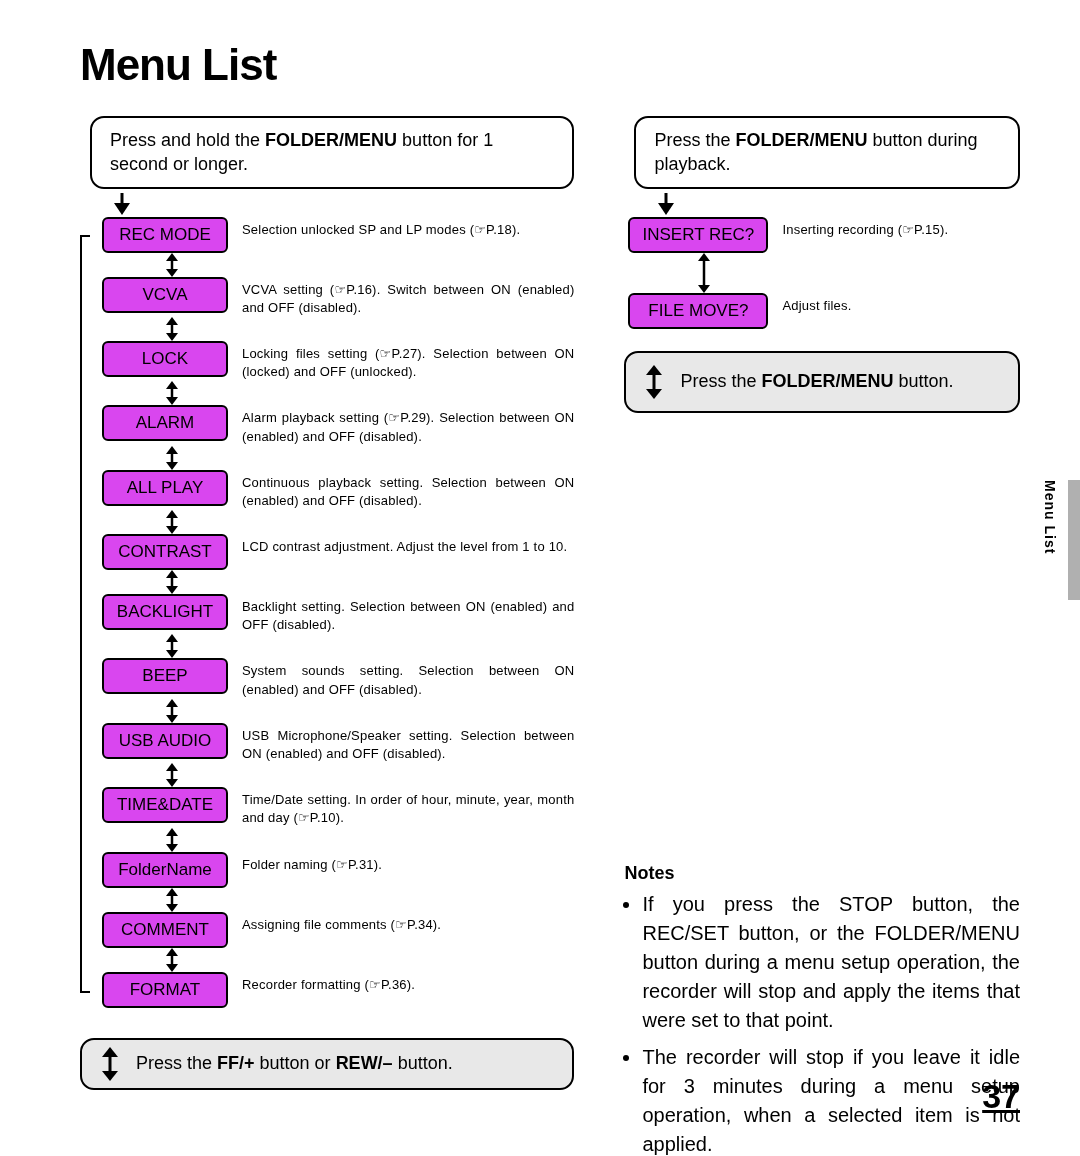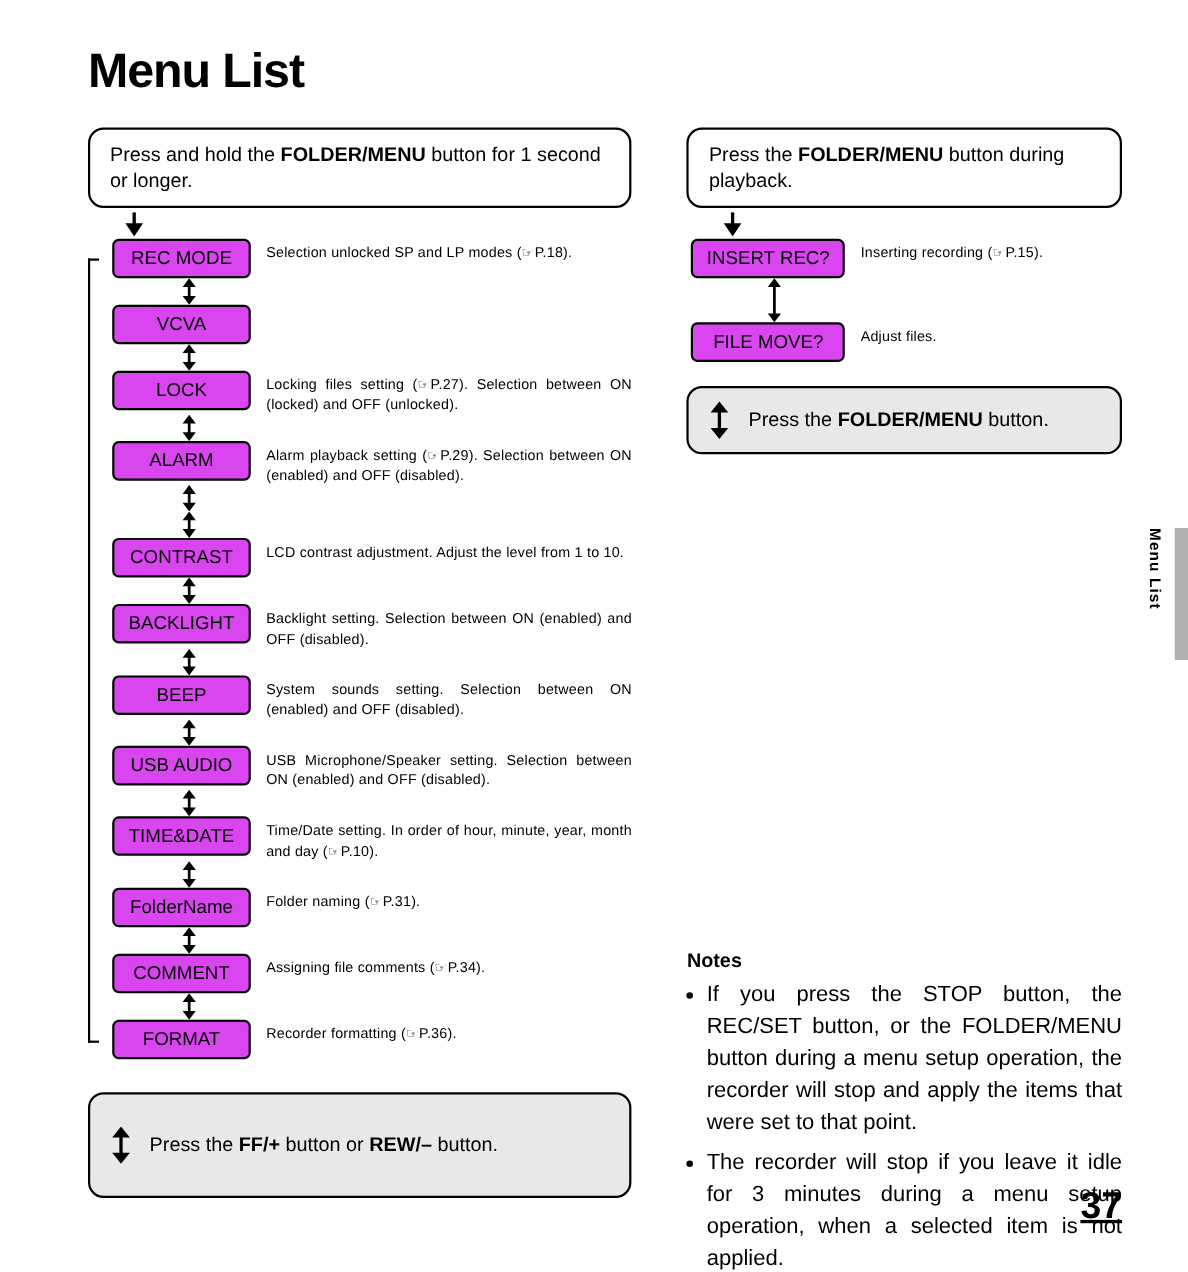--- a/index.html
+++ b/index.html
@@ -30,20 +30,21 @@
   }
   .col-left { flex: 1 1 500px; }
   .col-right { flex: 1 1 400px; position: relative; }
   .top-box {
     border: 2.5px solid #000;
     border-radius: 14px;
     padding: 10px 18px;
     font-size: 18px;
     line-height: 1.35;
     margin-bottom: 4px;
+    margin-left: 10px;
   }
   .arrow-down-big {
     margin-left: 32px;
     margin-bottom: 2px;
   }
   .menu-chain {
     position: relative;
     padding-left: 22px;
   }
   .menu-chain::before {
@@ -90,21 +91,21 @@
     margin-left: 60px;
     height: 24px;
     display: flex;
     align-items: center;
     justify-content: center;
     width: 20px;
   }
   .footer-box {
     border: 2.5px solid #000;
     border-radius: 14px;
-    padding: 29px 18px;
+    padding: 7px 18px;
     font-size: 18px;
     margin-top: 30px;
     display: flex;
     align-items: center;
     gap: 16px;
     background: #e8e8e8;
   }
   .footer-box-right {
     border: 2.5px solid #000;
     border-radius: 14px;
@@ -192,20 +193,21 @@
           </div>
           <div class="up-down">
             <svg width="16" height="24">
               <polygon points="8,0 2,8 14,8" fill="#000"></polygon>
               <line x1="8" y1="6" x2="8" y2="18" stroke="#000" stroke-width="2.5"></line>
               <polygon points="8,24 2,16 14,16" fill="#000"></polygon>
             </svg>
           </div>
           <div class="menu-row">
             <div class="menu-box">VCVA</div>
+            <div class="desc">VCVA setting (☞P.16). Switch between ON (enabled) and OFF (disabled).</div>
           </div>
           <div class="up-down">
             <svg width="16" height="24">
               <polygon points="8,0 2,8 14,8" fill="#000"></polygon>
               <line x1="8" y1="6" x2="8" y2="18" stroke="#000" stroke-width="2.5"></line>
               <polygon points="8,24 2,16 14,16" fill="#000"></polygon>
             </svg>
           </div>
           <div class="menu-row">
             <div class="menu-box">LOCK</div>
@@ -221,20 +223,24 @@
           <div class="menu-row">
             <div class="menu-box">ALARM</div>
             <div class="desc">Alarm playback setting (☞P.29). Selection between ON (enabled) and OFF (disabled).</div>
           </div>
           <div class="up-down">
             <svg width="16" height="24">
               <polygon points="8,0 2,8 14,8" fill="#000"></polygon>
               <line x1="8" y1="6" x2="8" y2="18" stroke="#000" stroke-width="2.5"></line>
               <polygon points="8,24 2,16 14,16" fill="#000"></polygon>
             </svg>
+          </div>
+          <div class="menu-row">
+            <div class="menu-box">ALL PLAY</div>
+            <div class="desc">Continuous playback setting. Selection between ON (enabled) and OFF (disabled).</div>
           </div>
           <div class="up-down">
             <svg width="16" height="24">
               <polygon points="8,0 2,8 14,8" fill="#000"></polygon>
               <line x1="8" y1="6" x2="8" y2="18" stroke="#000" stroke-width="2.5"></line>
               <polygon points="8,24 2,16 14,16" fill="#000"></polygon>
             </svg>
           </div>
           <div class="menu-row">
             <div class="menu-box">CONTRAST</div>

